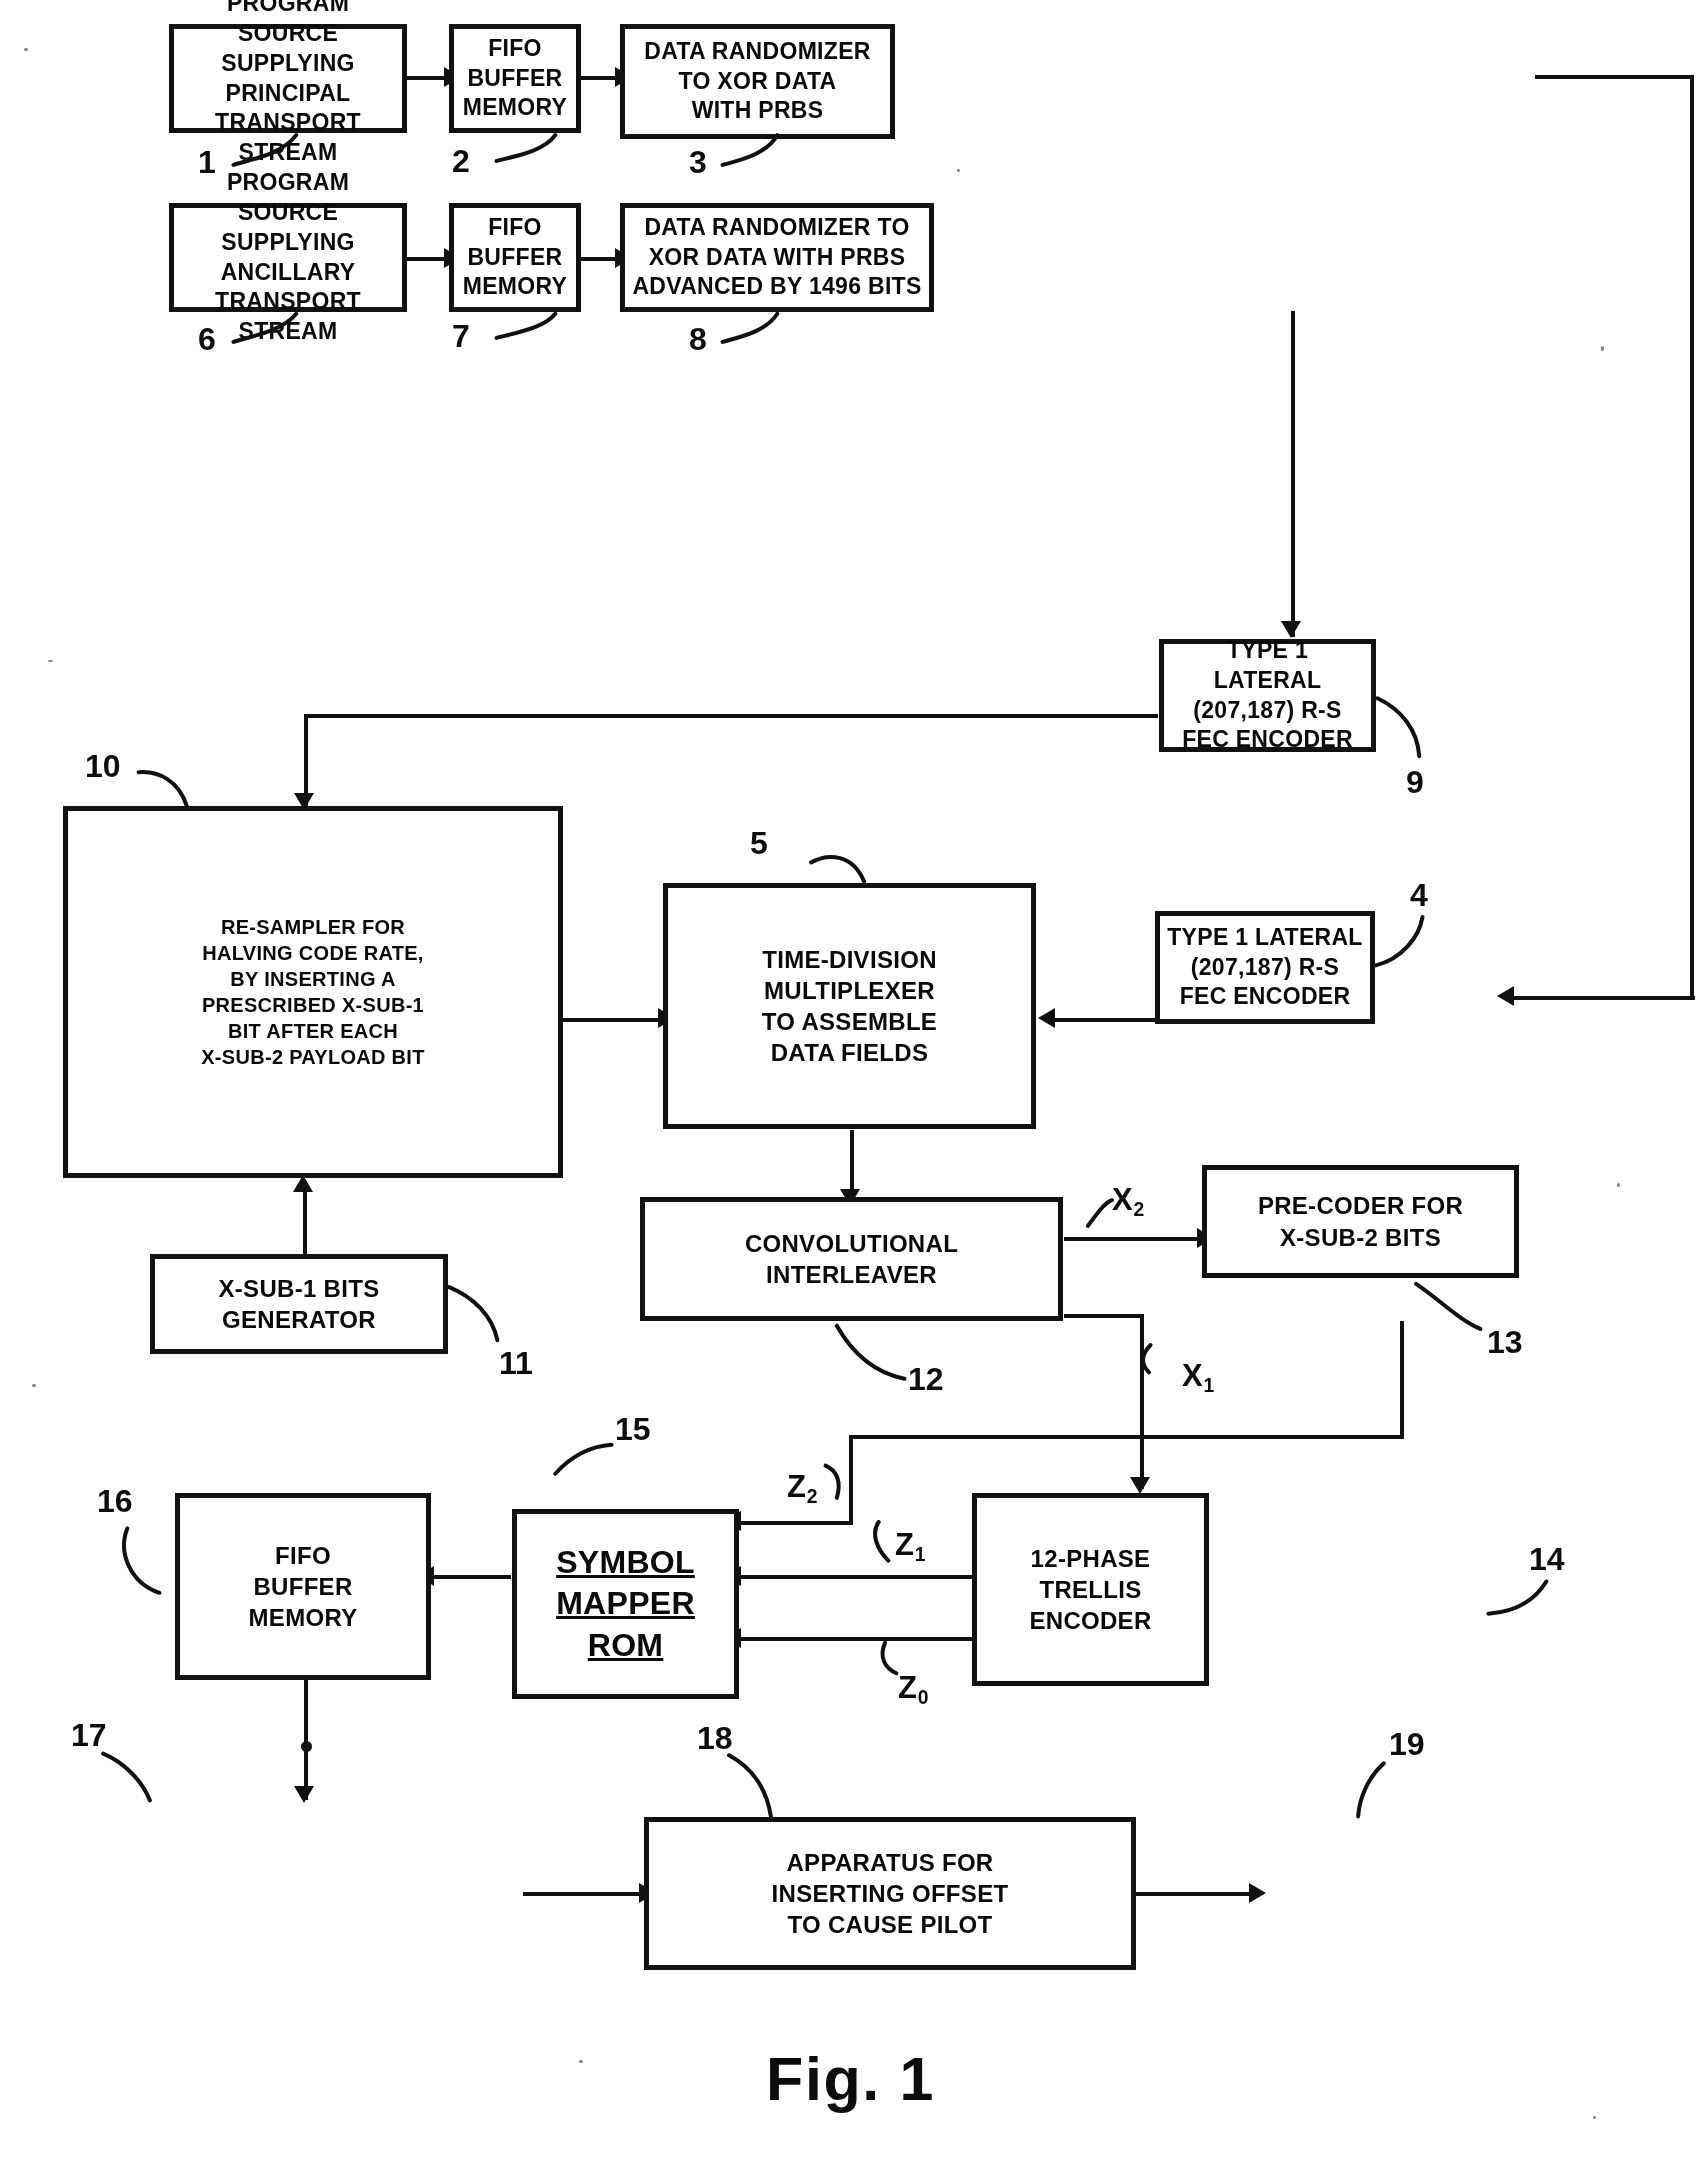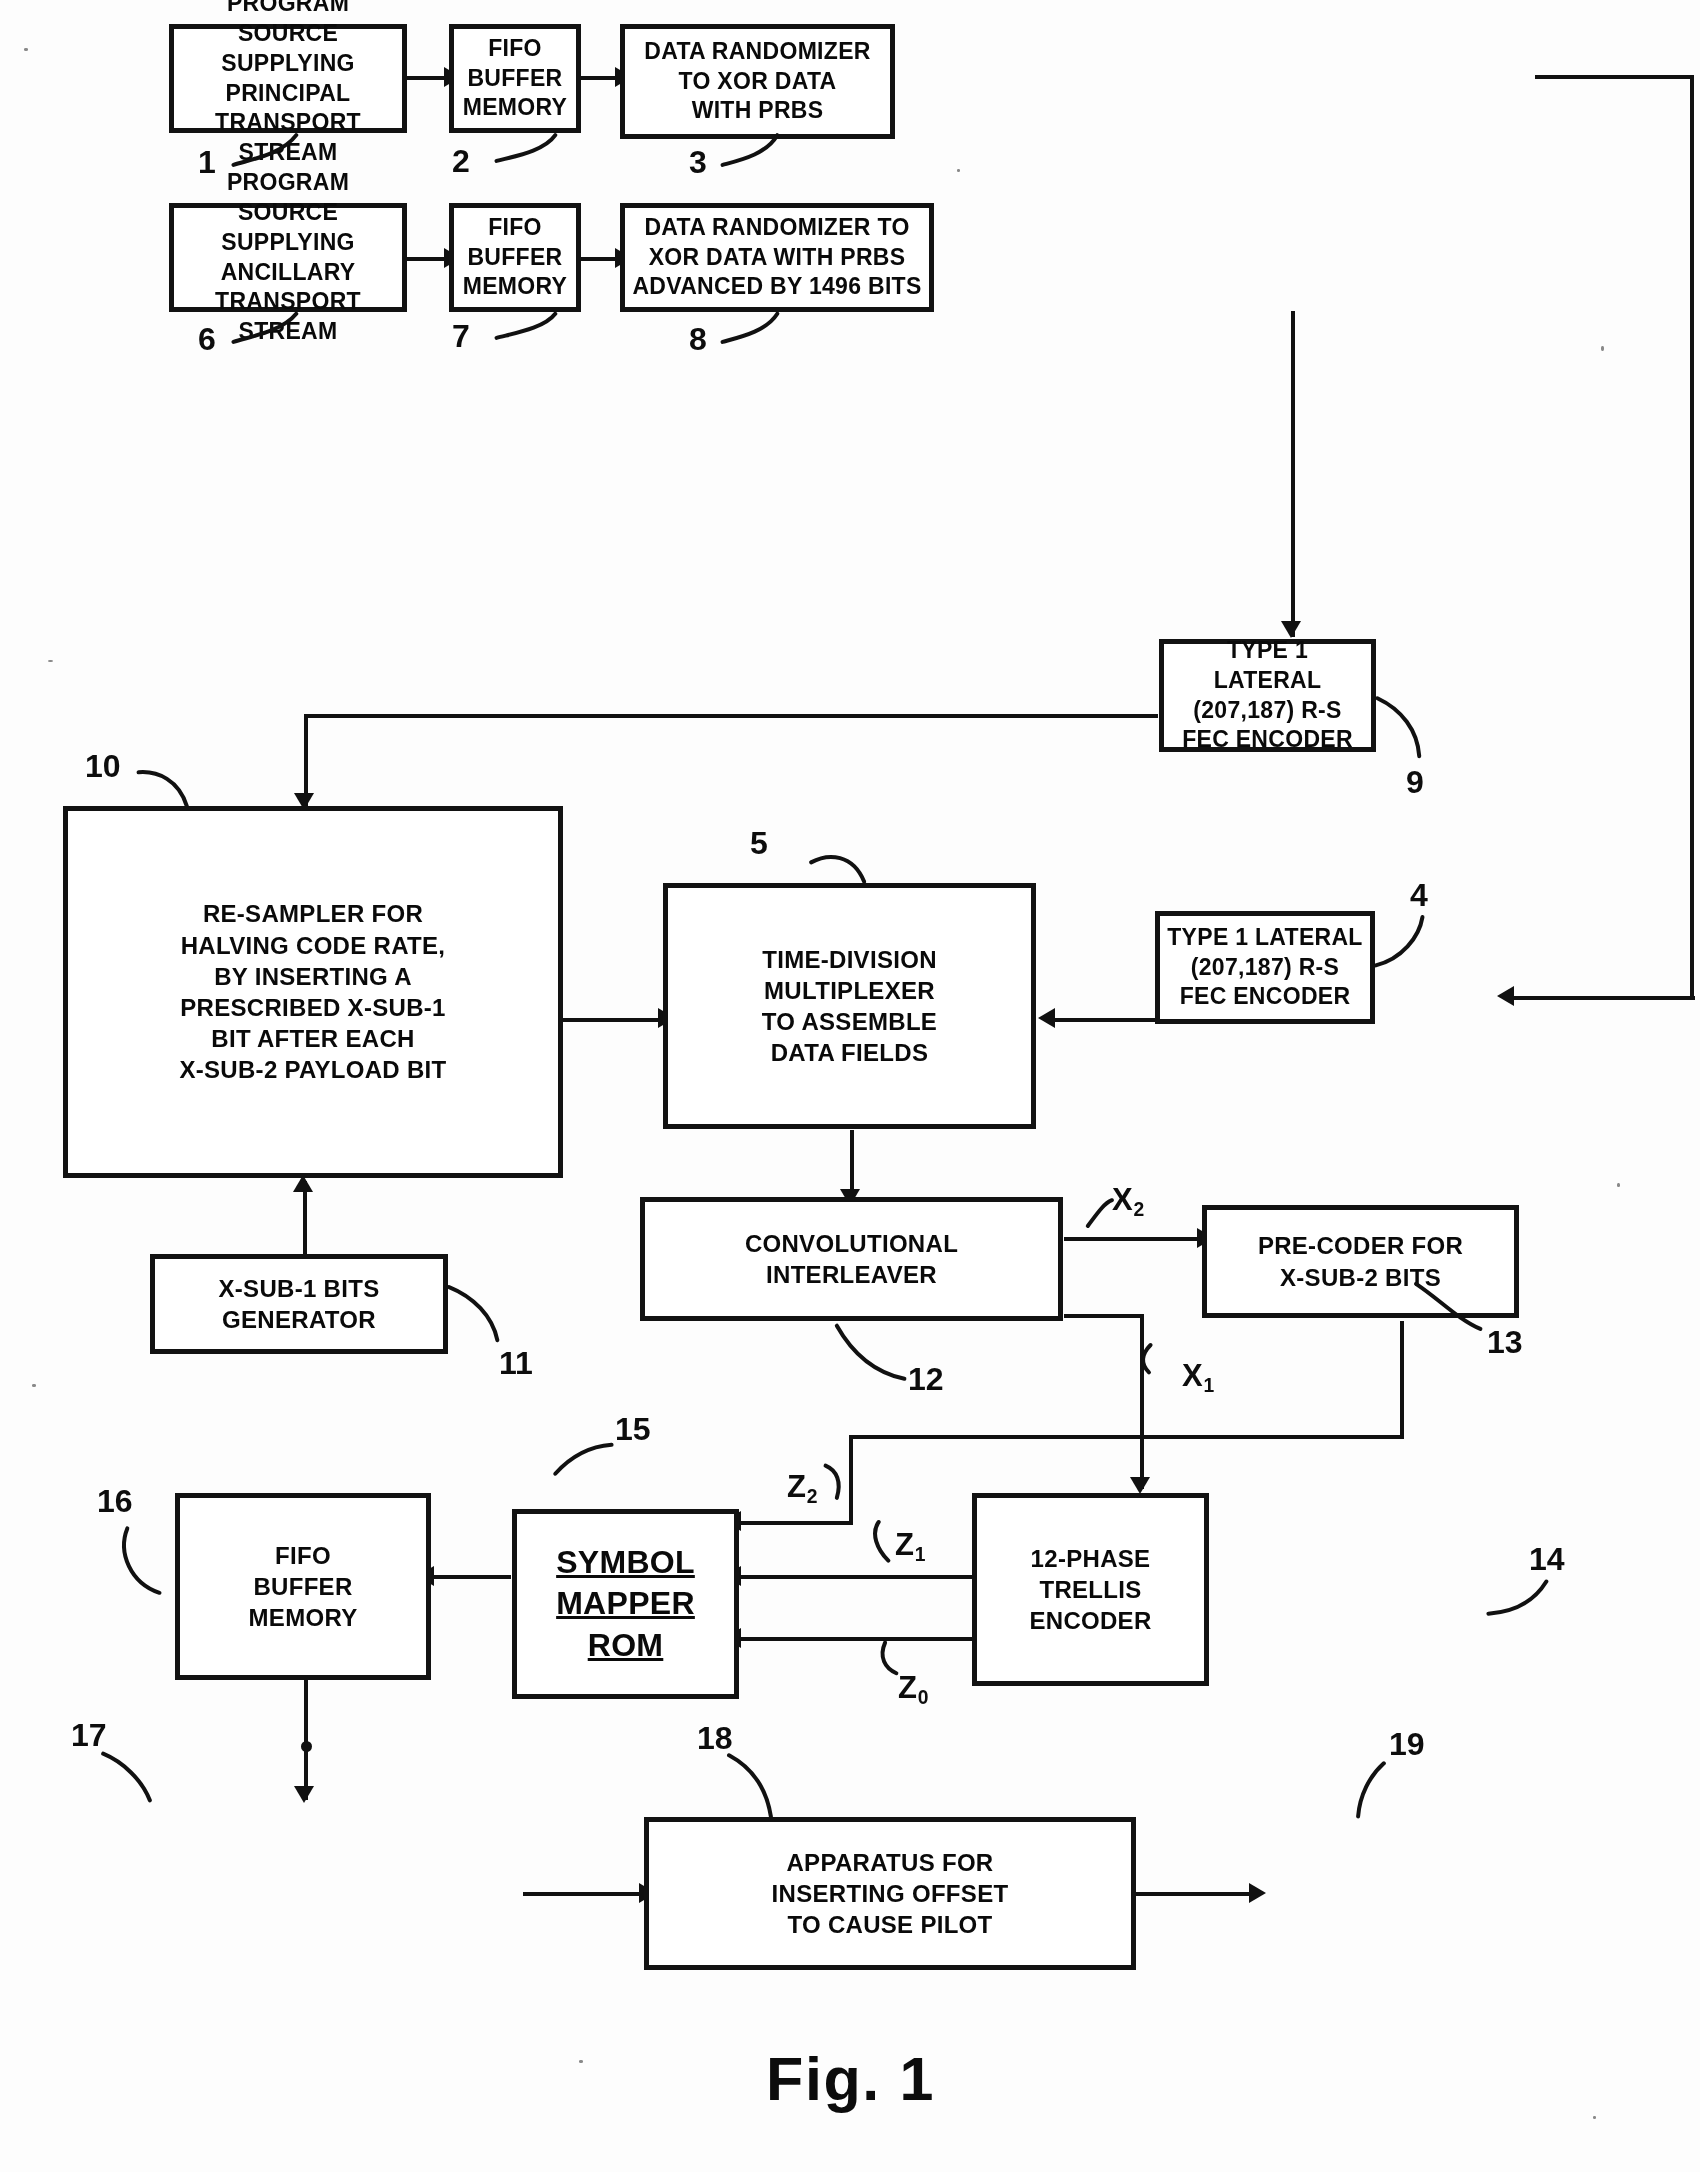--- a/index.html
+++ b/index.html
@@ -244,21 +244,21 @@
 (207,187) R-S
 FEC ENCODER</span>
   </div>
 
   <div class="box" style="left:1155px; top:911px; width:220px; height:113px; font-size:23px;">
     <span>TYPE 1 LATERAL
 (207,187) R-S
 FEC ENCODER</span>
   </div>
 
-  <div class="box" style="left:63px; top:806px; width:500px; height:372px; font-size:24px;">
+  <div class="box" style="left:63px; top:806px; width:500px; height:372px; font-size:20px;">
     <span>RE-SAMPLER FOR
 HALVING CODE RATE,
 BY INSERTING A
 PRESCRIBED X-SUB-1
 BIT AFTER EACH
 X-SUB-2 PAYLOAD BIT</span>
   </div>
 
   <div class="box" style="left:663px; top:883px; width:373px; height:246px; font-size:24px;">
     <span>TIME-DIVISION
@@ -270,21 +270,21 @@
   <div class="box" style="left:150px; top:1254px; width:298px; height:100px; font-size:24px;">
     <span>X-SUB-1 BITS
 GENERATOR</span>
   </div>
 
   <div class="box" style="left:640px; top:1197px; width:423px; height:124px; font-size:24px;">
     <span>CONVOLUTIONAL
 INTERLEAVER</span>
   </div>
 
-  <div class="box" style="left:1202px; top:1165px; width:317px; height:113px; font-size:24px;margin-top:40px;">
+  <div class="box" style="left:1202px; top:1165px; width:317px; height:113px; font-size:24px;">
     <span>PRE-CODER FOR
 X-SUB-2 BITS</span>
   </div>
 
   <div class="box" style="left:972px; top:1493px; width:237px; height:193px; font-size:24px;">
     <span>12-PHASE
 TRELLIS
 ENCODER</span>
   </div>
 

